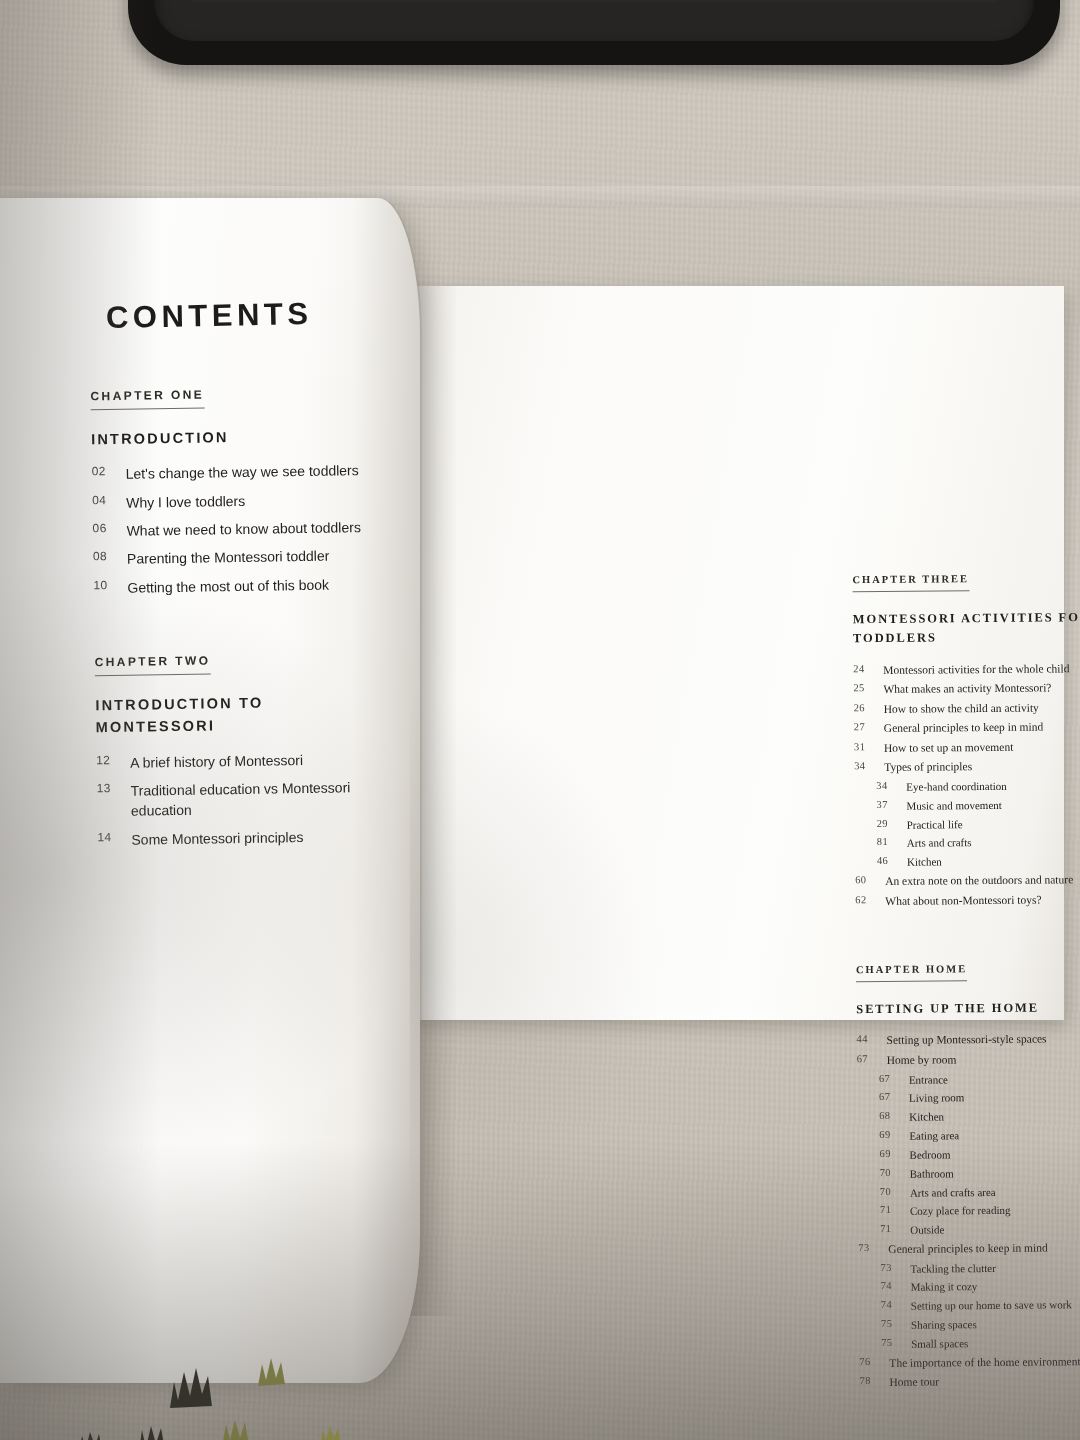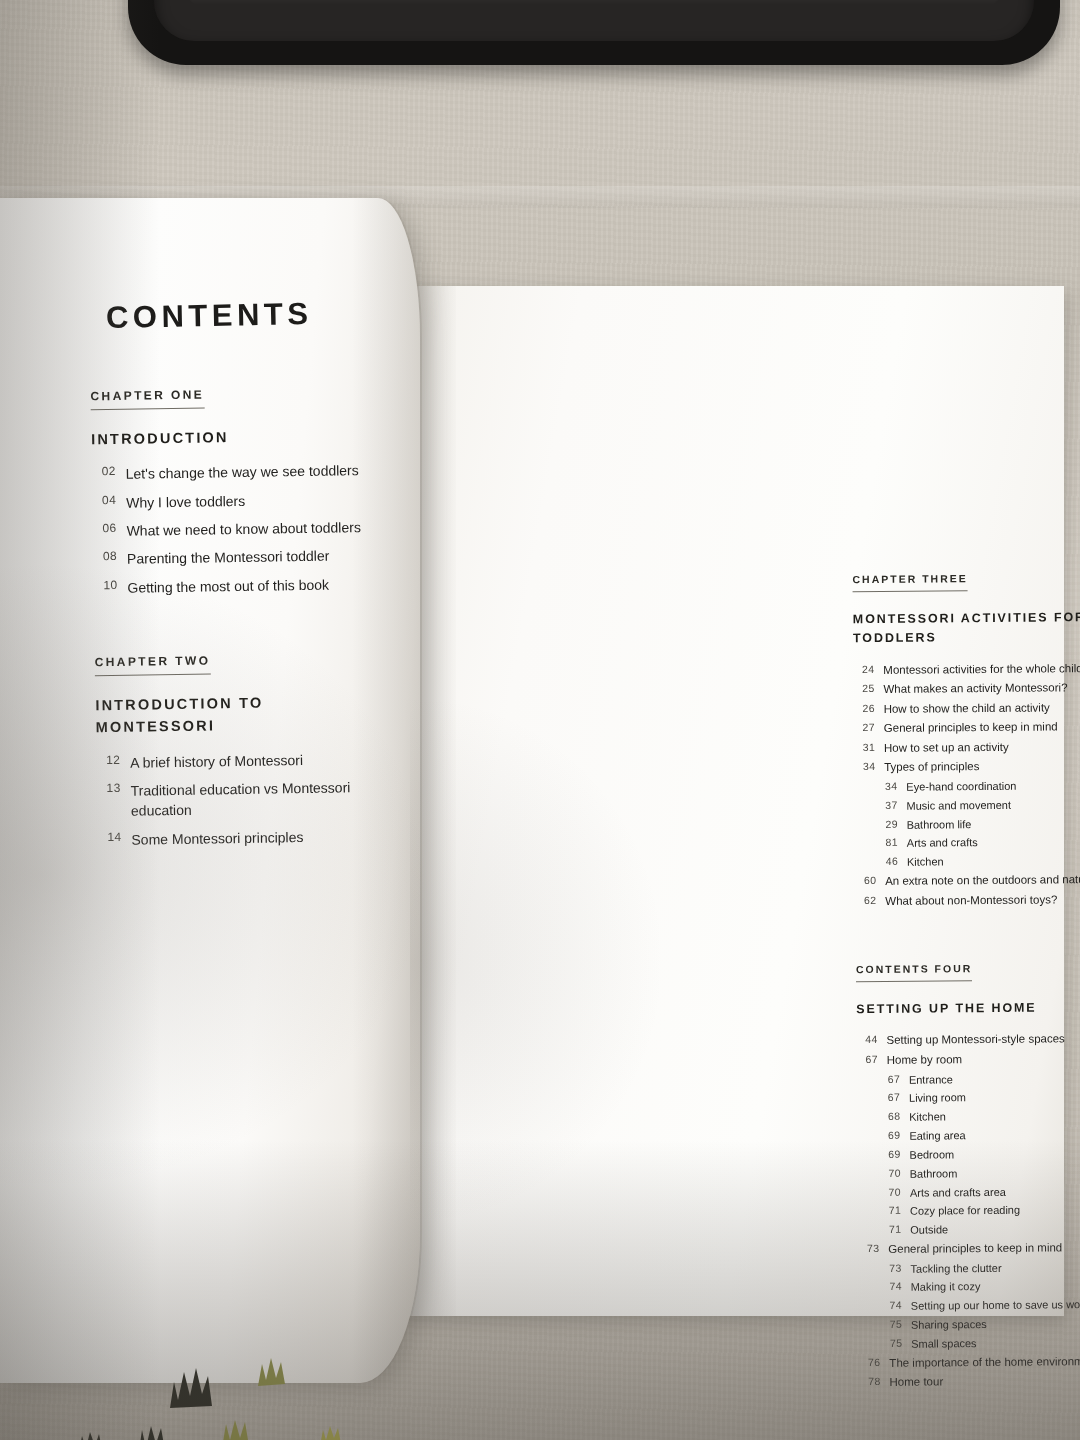--- a/index.html
+++ b/index.html
@@ -81,23 +81,24 @@
     left: 0;
     top: 198px;
     width: 1065px;
     height: 1140px;
   }
   .page-right {
     position: absolute;
     left: 396px;
     top: 88px;
     width: 668px;
-    height: 1030px;
+    height: 734px;
     background: linear-gradient(100deg, #ebe7e0 0%, #f6f4f0 6%, #fbfaf8 22%, #fdfdfb 60%, #f4f2ee 92%, #e7e4de 100%);
     box-shadow: 2px 6px 16px rgba(80,75,68,0.30);
+    font-family: Liberation Serif, serif;
   }
   .page-left {
     position: absolute;
     left: 0px;
     top: 0px;
     width: 420px;
     height: 1185px;
     background: linear-gradient(95deg, #f9f8f6 0%, #fdfdfc 30%, #fbfaf8 62%, #efece7 86%, #d9d5cf 100%);
     border-radius: 0 42px 60px 0 / 0 140px 150px 0;
     box-shadow: 8px 4px 22px rgba(80,75,68,0.28);
@@ -166,21 +167,21 @@
   .entry {
     display: flex;
     align-items: flex-start;
     margin-bottom: 4px;
   }
   .entry .num {
     flex: 0 0 auto;
     font-size: 10.5px;
     color: #4a4843;
     letter-spacing: .4px;
-    text-align: center;
+    text-align: left;
   }
   .entry .txt {
     font-size: 11.5px;
     color: #232220;
     line-height: 1.35;
   }
 
   
   .left-col { left: 94px; top: 186px; width: 290px; transform: rotate(-0.9deg); }
   .left-col .entry .num { width: 34px; font-size: 12px; }
@@ -236,37 +237,37 @@
             <div class="entry">
                 <span class="num">26</span>
                 <span class="txt">How to show the child an activity</span>
               </div>
             <div class="entry">
                 <span class="num">27</span>
                 <span class="txt">General principles to keep in mind</span>
               </div>
             <div class="entry">
                 <span class="num">31</span>
-                <span class="txt">How to set up an activity</span>
+                <span class="txt">How to set up an movement</span>
               </div>
             <div class="entry">
                 <span class="num">34</span>
                 <span class="txt">Types of principles</span>
               </div>
             <div class="entry sub">
                 <span class="num">34</span>
                 <span class="txt">Eye-hand coordination</span>
               </div>
             <div class="entry sub">
                 <span class="num">37</span>
                 <span class="txt">Music and movement</span>
               </div>
             <div class="entry sub">
                 <span class="num">29</span>
-                <span class="txt">Bathroom life</span>
+                <span class="txt">Practical life</span>
               </div>
             <div class="entry sub">
                 <span class="num">81</span>
                 <span class="txt">Arts and crafts</span>
               </div>
             <div class="entry sub">
                 <span class="num">46</span>
                 <span class="txt">Kitchen</span>
               </div>
             <div class="entry">
@@ -276,21 +277,21 @@
             <div class="entry">
                 <span class="num">62</span>
                 <span class="txt">What about non-Montessori toys?</span>
               </div>
           </div>
         </div>
 
         <div class="spacer-lg"></div>
 
         <div>
-          <div class="chapter-kicker">CONTENTS FOUR</div>
+          <div class="chapter-kicker">CHAPTER HOME</div>
           <div class="chapter-heading">SETTING UP THE HOME</div>
           <div class="entries">
             <div class="entry">
                 <span class="num">44</span>
                 <span class="txt">Setting up Montessori-style spaces</span>
               </div>
             <div class="entry">
                 <span class="num">67</span>
                 <span class="txt">Home by room</span>
               </div>

